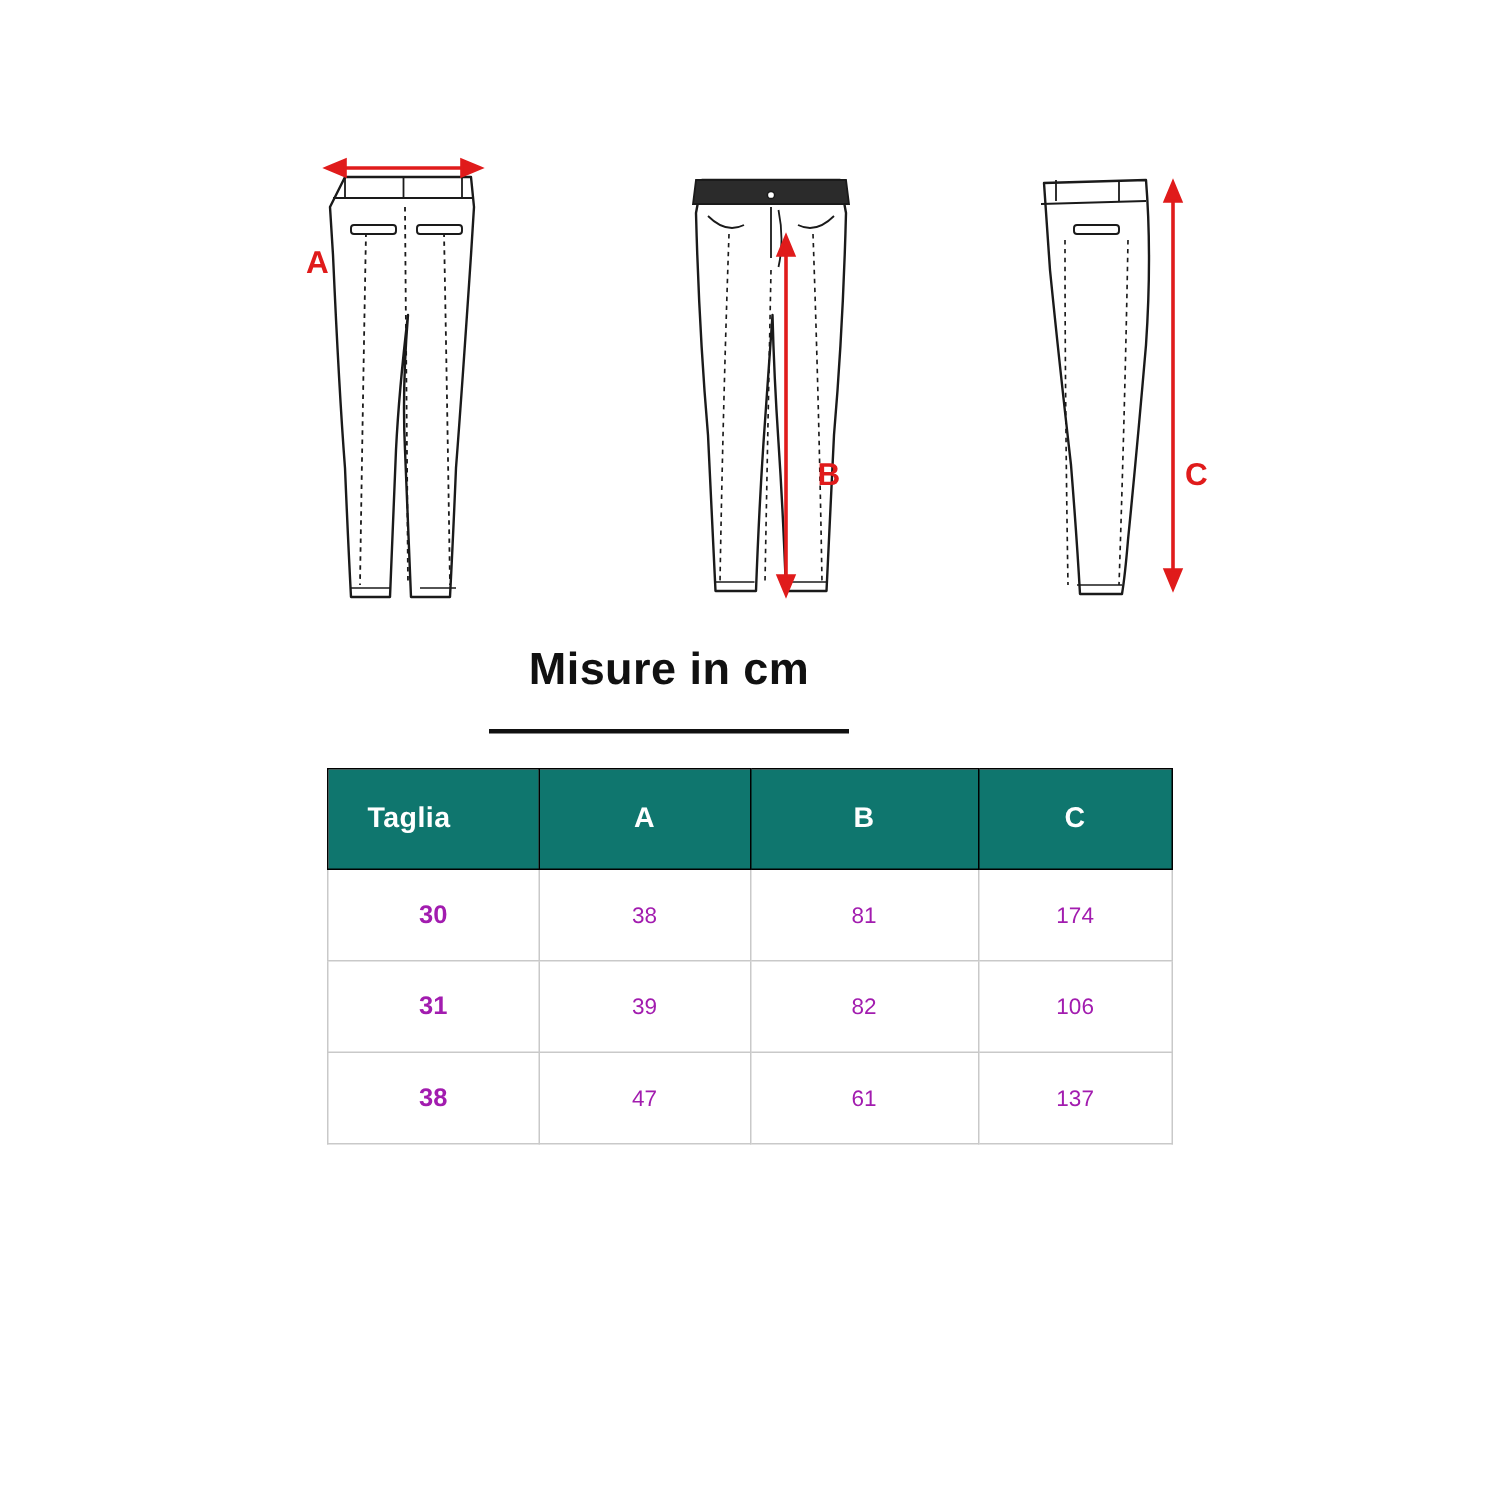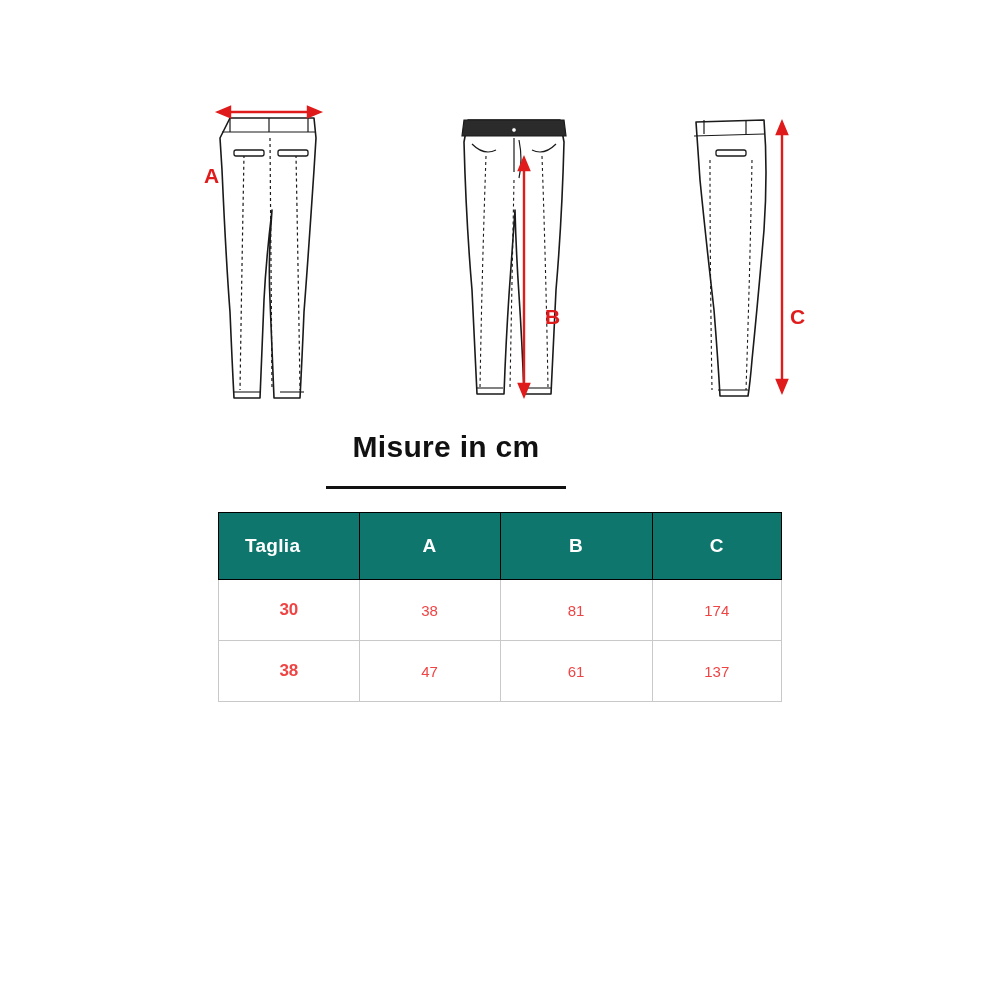--- a/index.html
+++ b/index.html
@@ -101,21 +101,21 @@
     font-weight: bold;
     letter-spacing: 0.3px;
   }
   table.size-table thead th.col-head-first {
     text-align: left;
     padding-left: 26px;
   }
   table.size-table tbody td {
     height: 58px;
     font-size: 15px;
-    color: #ef4444;
+    color: #a21caf;
   }
   table.size-table tbody td.cell-size {
     font-weight: bold;
     font-size: 17px;
   }
   .col-1 { width: 25%; }
   .col-2 { width: 25%; }
   .col-3 { width: 27%; }
   .col-4 { width: 23%; }
 </style>
@@ -248,20 +248,26 @@
         </tr>
       </thead>
       <tbody>
         <tr>
           <td class="cell-size">30</td>
           <td>38</td>
           <td>81</td>
           <td>174</td>
         </tr>
         <tr>
+          <td class="cell-size">31</td>
+          <td>39</td>
+          <td>82</td>
+          <td>106</td>
+        </tr>
+        <tr>
           <td class="cell-size">38</td>
           <td>47</td>
           <td>61</td>
           <td>137</td>
         </tr>
       </tbody>
     </table>
   </div>
 
 </div>

